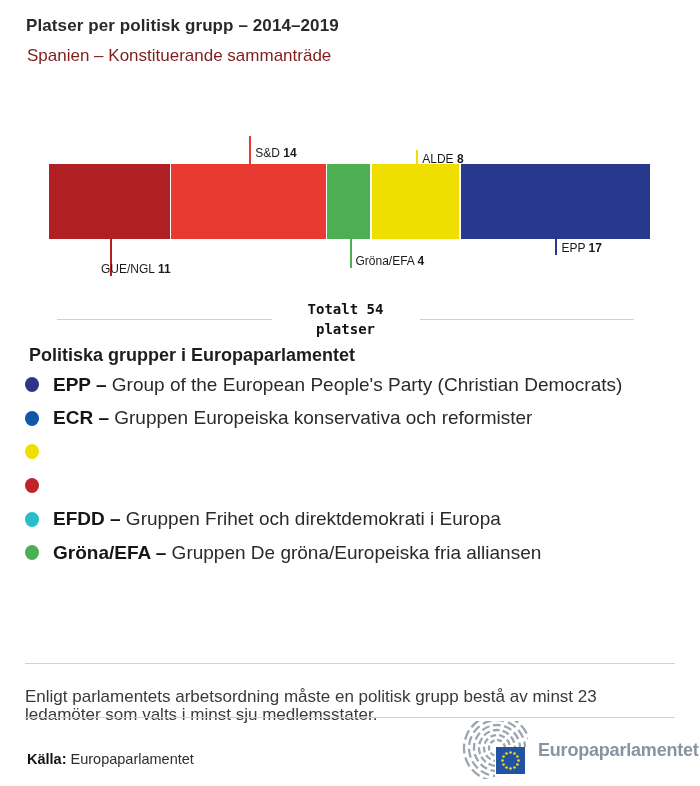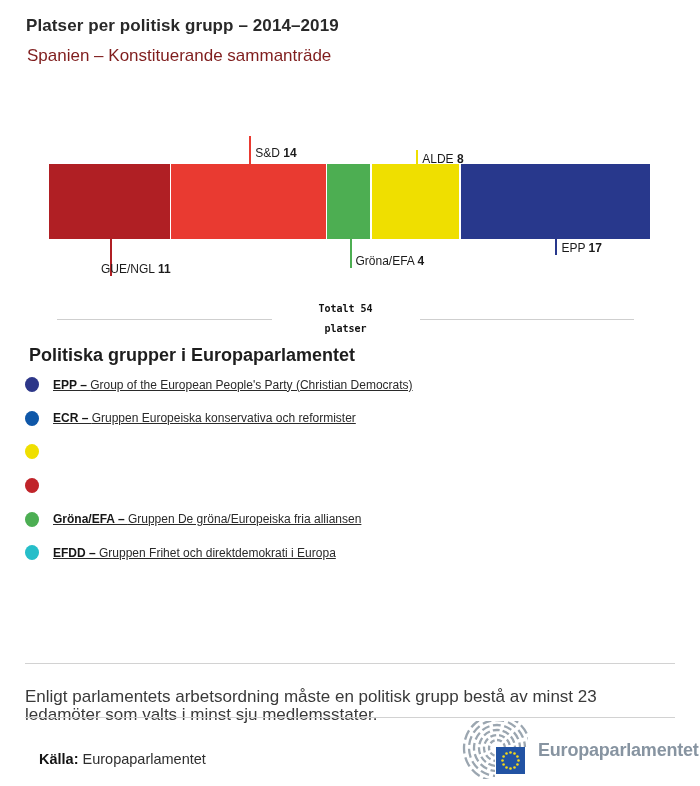--- a/index.html
+++ b/index.html
@@ -17,36 +17,36 @@
   .tick{position:absolute;width:2px;}
   .seg-label{position:absolute;font-size:12px;color:#1b1b1b;white-space:nowrap;}
   .seg-label b{font-weight:bold;}
 
   
   .total{position:absolute;top:300px;left:57px;width:577px;height:38px;
          display:flex;align-items:center;}
   .total .rule{flex:1;height:1px;background:#cfcfcf;}
   .total .txt{width:148px;text-align:center;
               font-family:"DejaVu Sans Mono",monospace;font-weight:bold;
-              font-size:10px;line-height:20px;color:#111;}
+              font-size:14px;line-height:20px;color:#111;}
 
   
   .leg-head{position:absolute;top:341px;left:25px;margin:4px;
             font-size:18px;font-weight:bold;color:#1d1d1d;}
   .legend{position:absolute;top:368px;left:25px;width:650px;}
   .leg-row{display:flex;align-items:center;height:33.6px;}
   .dot{width:14px;height:15px;border-radius:50%;flex:0 0 14px;margin-right:14px;}
-  .leg-txt{font-size:12px;color:#2a2a2a;text-decoration:underline;}
+  .leg-txt{font-size:19px;color:#2a2a2a;}
   .leg-txt b{color:#161616;}
 
   
   .divider{position:absolute;left:25px;right:25px;height:1px;background:#d2d2d2;}
   .note{position:absolute;top:671px;left:25px;max-width:632px;
         font-size:17px;line-height:17.5px;color:#3a3a3a;}
-  .source{position:absolute;top:751px;left:39px;font-size:14.5px;color:#2e2e2e;}
+  .source{position:absolute;top:751px;left:27px;font-size:14.5px;color:#2e2e2e;}
   .source b{color:#141414;}
 
   .logo{position:absolute;top:721px;left:458px;display:flex;align-items:center;}
   .logo-text{margin-left:10px;font-size:18px;font-weight:bold;letter-spacing:-.2px;color:#8794a1;}
 </style>
 </head>
 <body>
 
 <div class="page">
 
@@ -93,26 +93,26 @@
         <span class="dot" style="background: rgb(15, 87, 168);"></span>
         <span class="leg-txt"><b>ECR – </b><span>Gruppen Europeiska konservativa och reformister</span></span>
       </div>
       <div class="leg-row">
         <span class="dot" style="background: rgb(239, 223, 0);"></span>
       </div>
       <div class="leg-row">
         <span class="dot" style="background: rgb(192, 36, 42);"></span>
       </div>
       <div class="leg-row">
+        <span class="dot" style="background: rgb(38, 190, 201);"></span>
+        <span class="leg-txt"><b>EFDD – </b><span>Gruppen Frihet och direktdemokrati i Europa</span></span>
+      </div>
+      <div class="leg-row">
         <span class="dot" style="background: rgb(76, 174, 83);"></span>
         <span class="leg-txt"><b>Gröna/EFA – </b><span>Gruppen De gröna/Europeiska fria alliansen</span></span>
-      </div>
-      <div class="leg-row">
-        <span class="dot" style="background: rgb(38, 190, 201);"></span>
-        <span class="leg-txt"><b>EFDD – </b><span>Gruppen Frihet och direktdemokrati i Europa</span></span>
       </div>
     </div>
 
   <div class="divider" style="top:663px"></div>
   <p class="note">Enligt parlamentets arbetsordning måste en politisk grupp bestå av minst 23 ledamöter som valts i minst sju medlemsstater.</p>
   <div class="divider" style="top:717px"></div>
 
   <div class="source">
     <b>Källa:</b>
     <span>Europaparlamentet</span>

